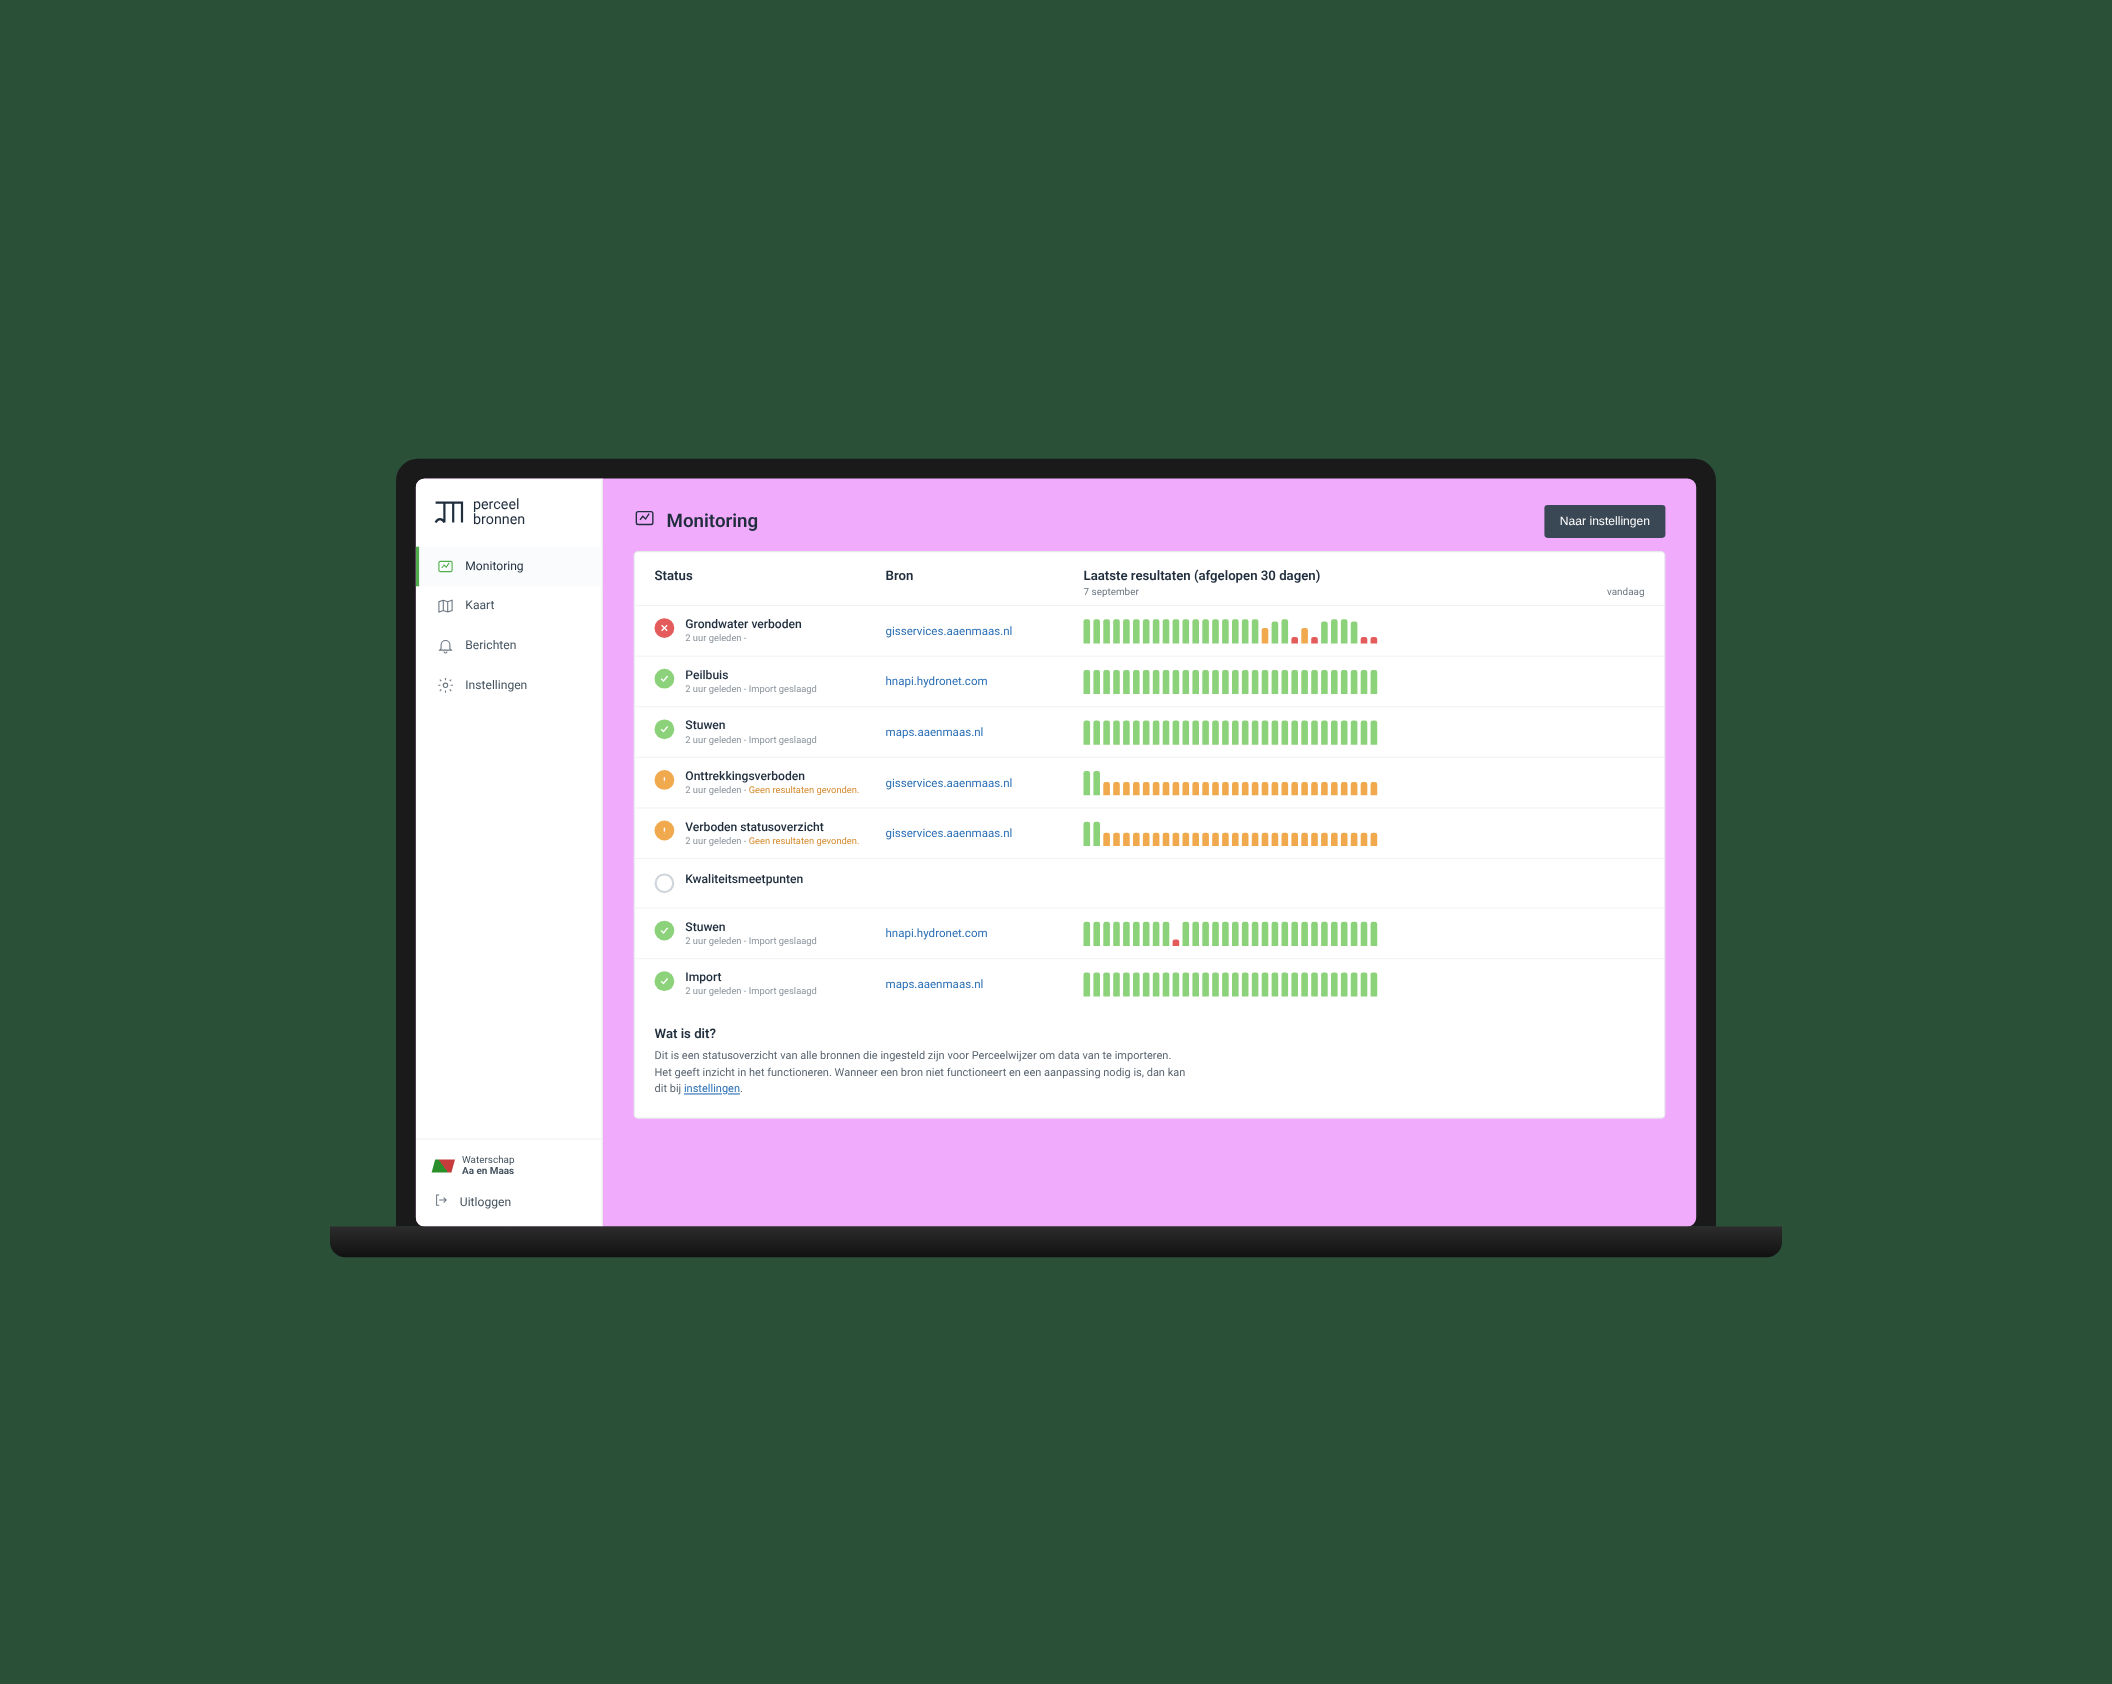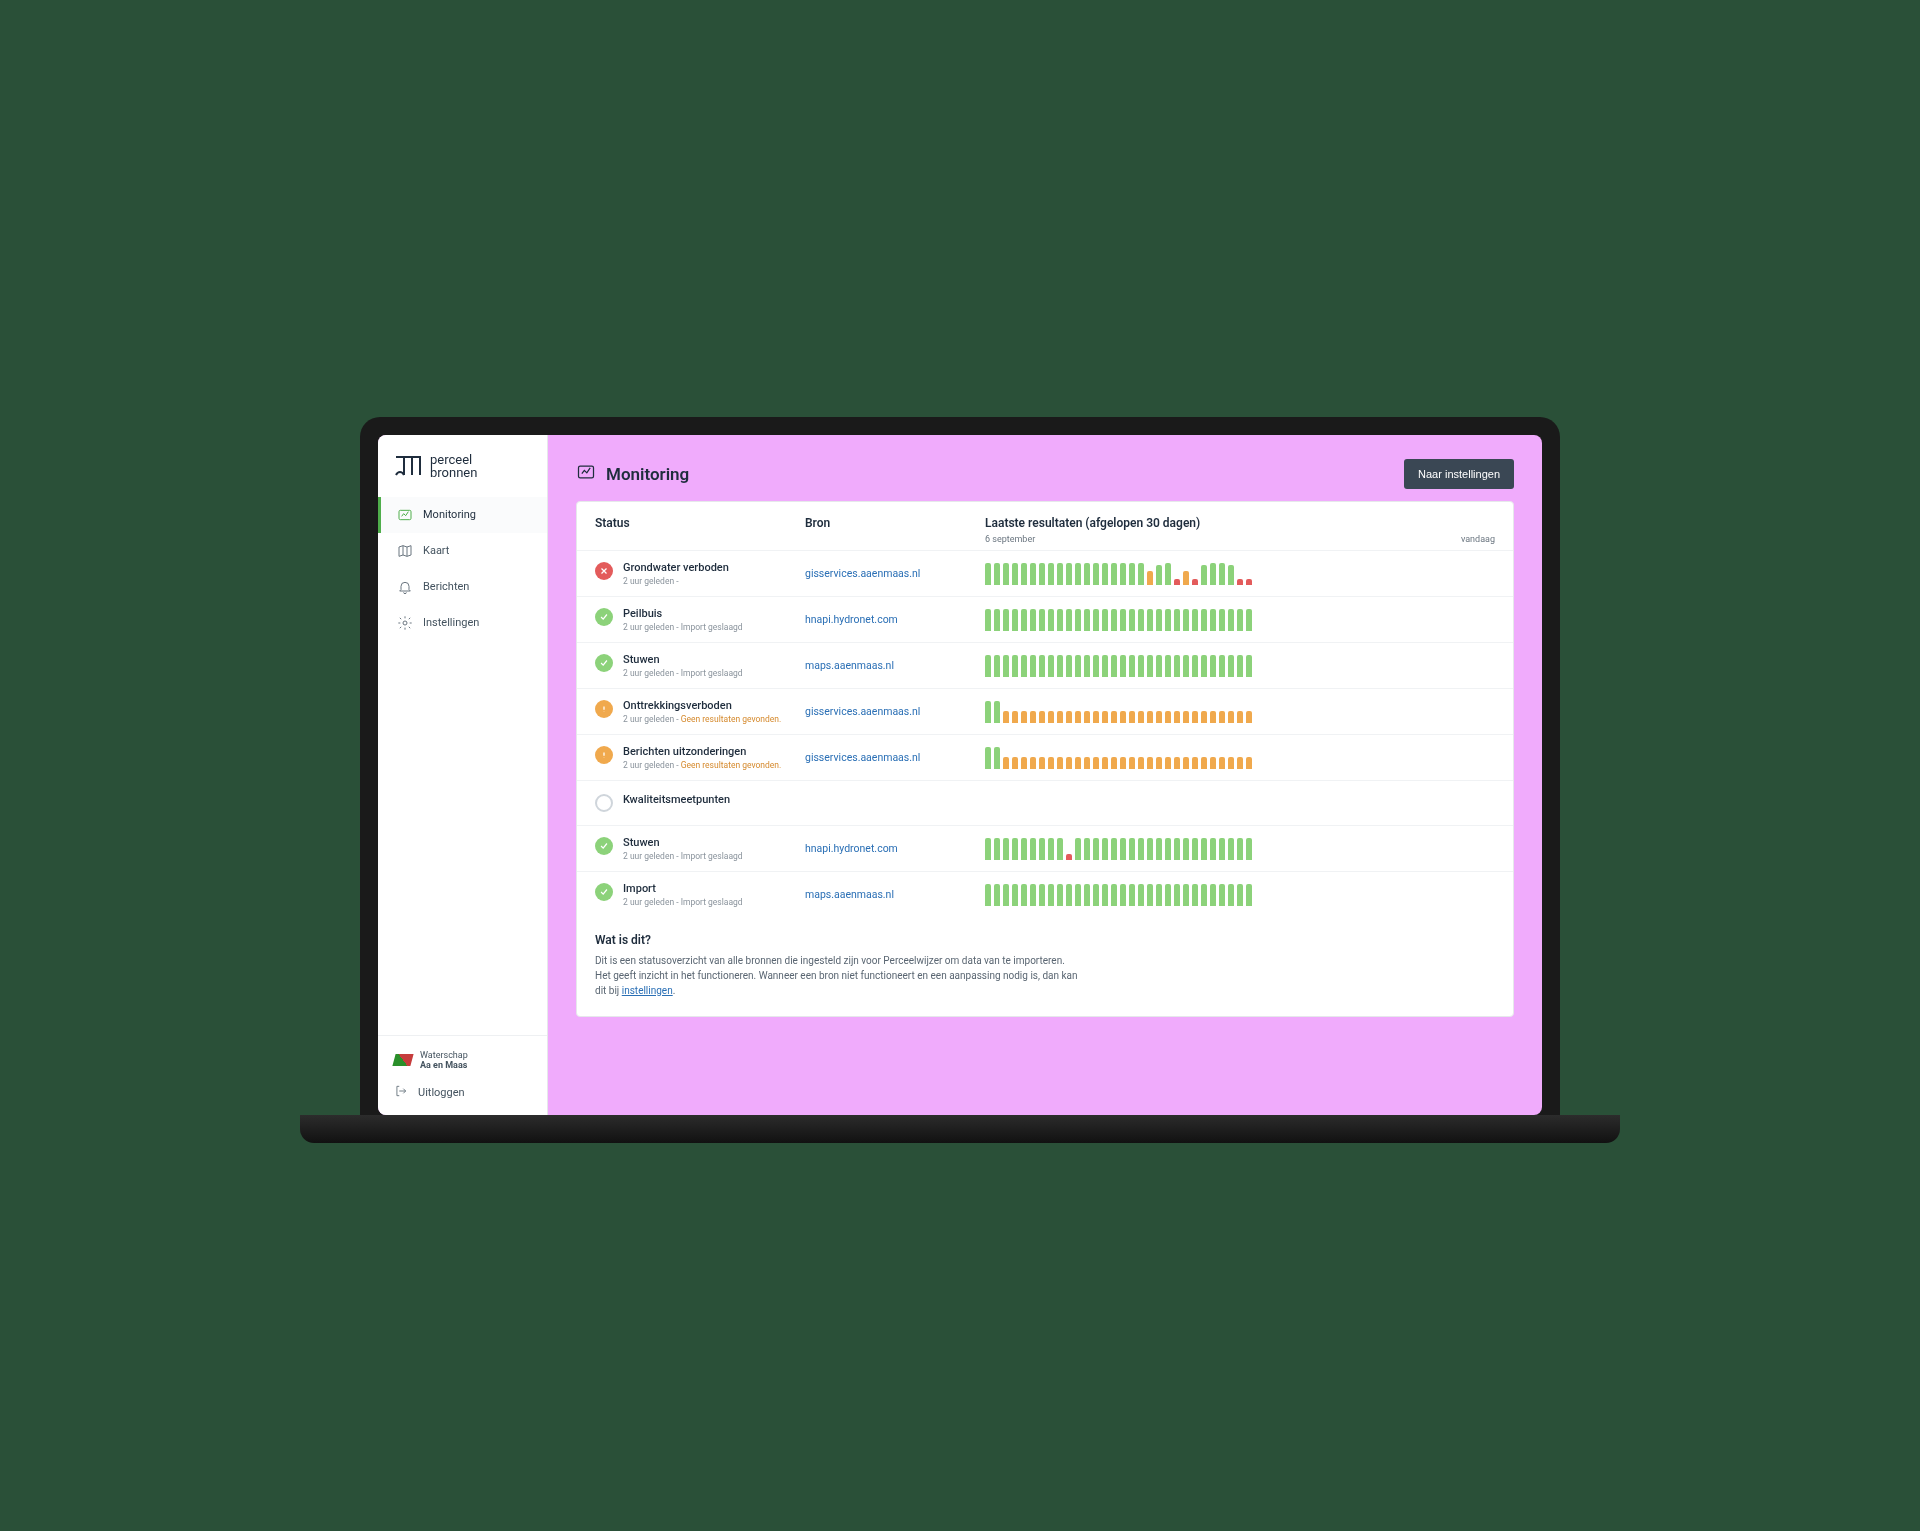--- a/index.html
+++ b/index.html
@@ -263,21 +263,21 @@
         <button class="btn-primary">Naar instellingen</button>
       </div>
 
       <div class="panel">
         <div class="cols thead">
           <div>Status</div>
           <div>Bron</div>
           <div class="results-hd">
             <span>Laatste resultaten (afgelopen 30 dagen)</span>
             <span class="date-range">
-              <span>6 september</span>
+              <span>7 september</span>
               <span>vandaag</span>
             </span>
           </div>
         </div>
         <div class="rows" id="rows">
             <div class="cols row">
               <div class="status-cell">
                 <div class="badge badge-err">
                   <svg viewBox="0 0 24 24">
                     <path d="M6 6l12 12M18 6L6 18" fill="none" stroke="#fff" stroke-width="3"></path>
@@ -461,21 +461,21 @@
               </div>
             </div>
             <div class="cols row">
               <div class="status-cell">
                 <div class="badge badge-warn">
                   <svg viewBox="0 0 24 24">
                     <path d="M12 6v8M12 18v.5" fill="none" stroke="#fff" stroke-width="3"></path>
                   </svg>
                 </div>
                 <div>
-                  <div class="st-title">Berichten uitzonderingen</div>
+                  <div class="st-title">Verboden statusoverzicht</div>
                   <div class="st-sub">2 uur geleden - <span class="warn">Geen resultaten gevonden.</span></div>
                 </div>
               </div>
               <div class="bron">gisservices.aaenmaas.nl</div>
               <div class="bars">
                 <div class="bar b-ok" style="height:22px"></div>
                 <div class="bar b-ok" style="height:22px"></div>
                 <div class="bar b-warn" style="height:12px"></div>
                 <div class="bar b-warn" style="height:12px"></div>
                 <div class="bar b-warn" style="height:12px"></div>

